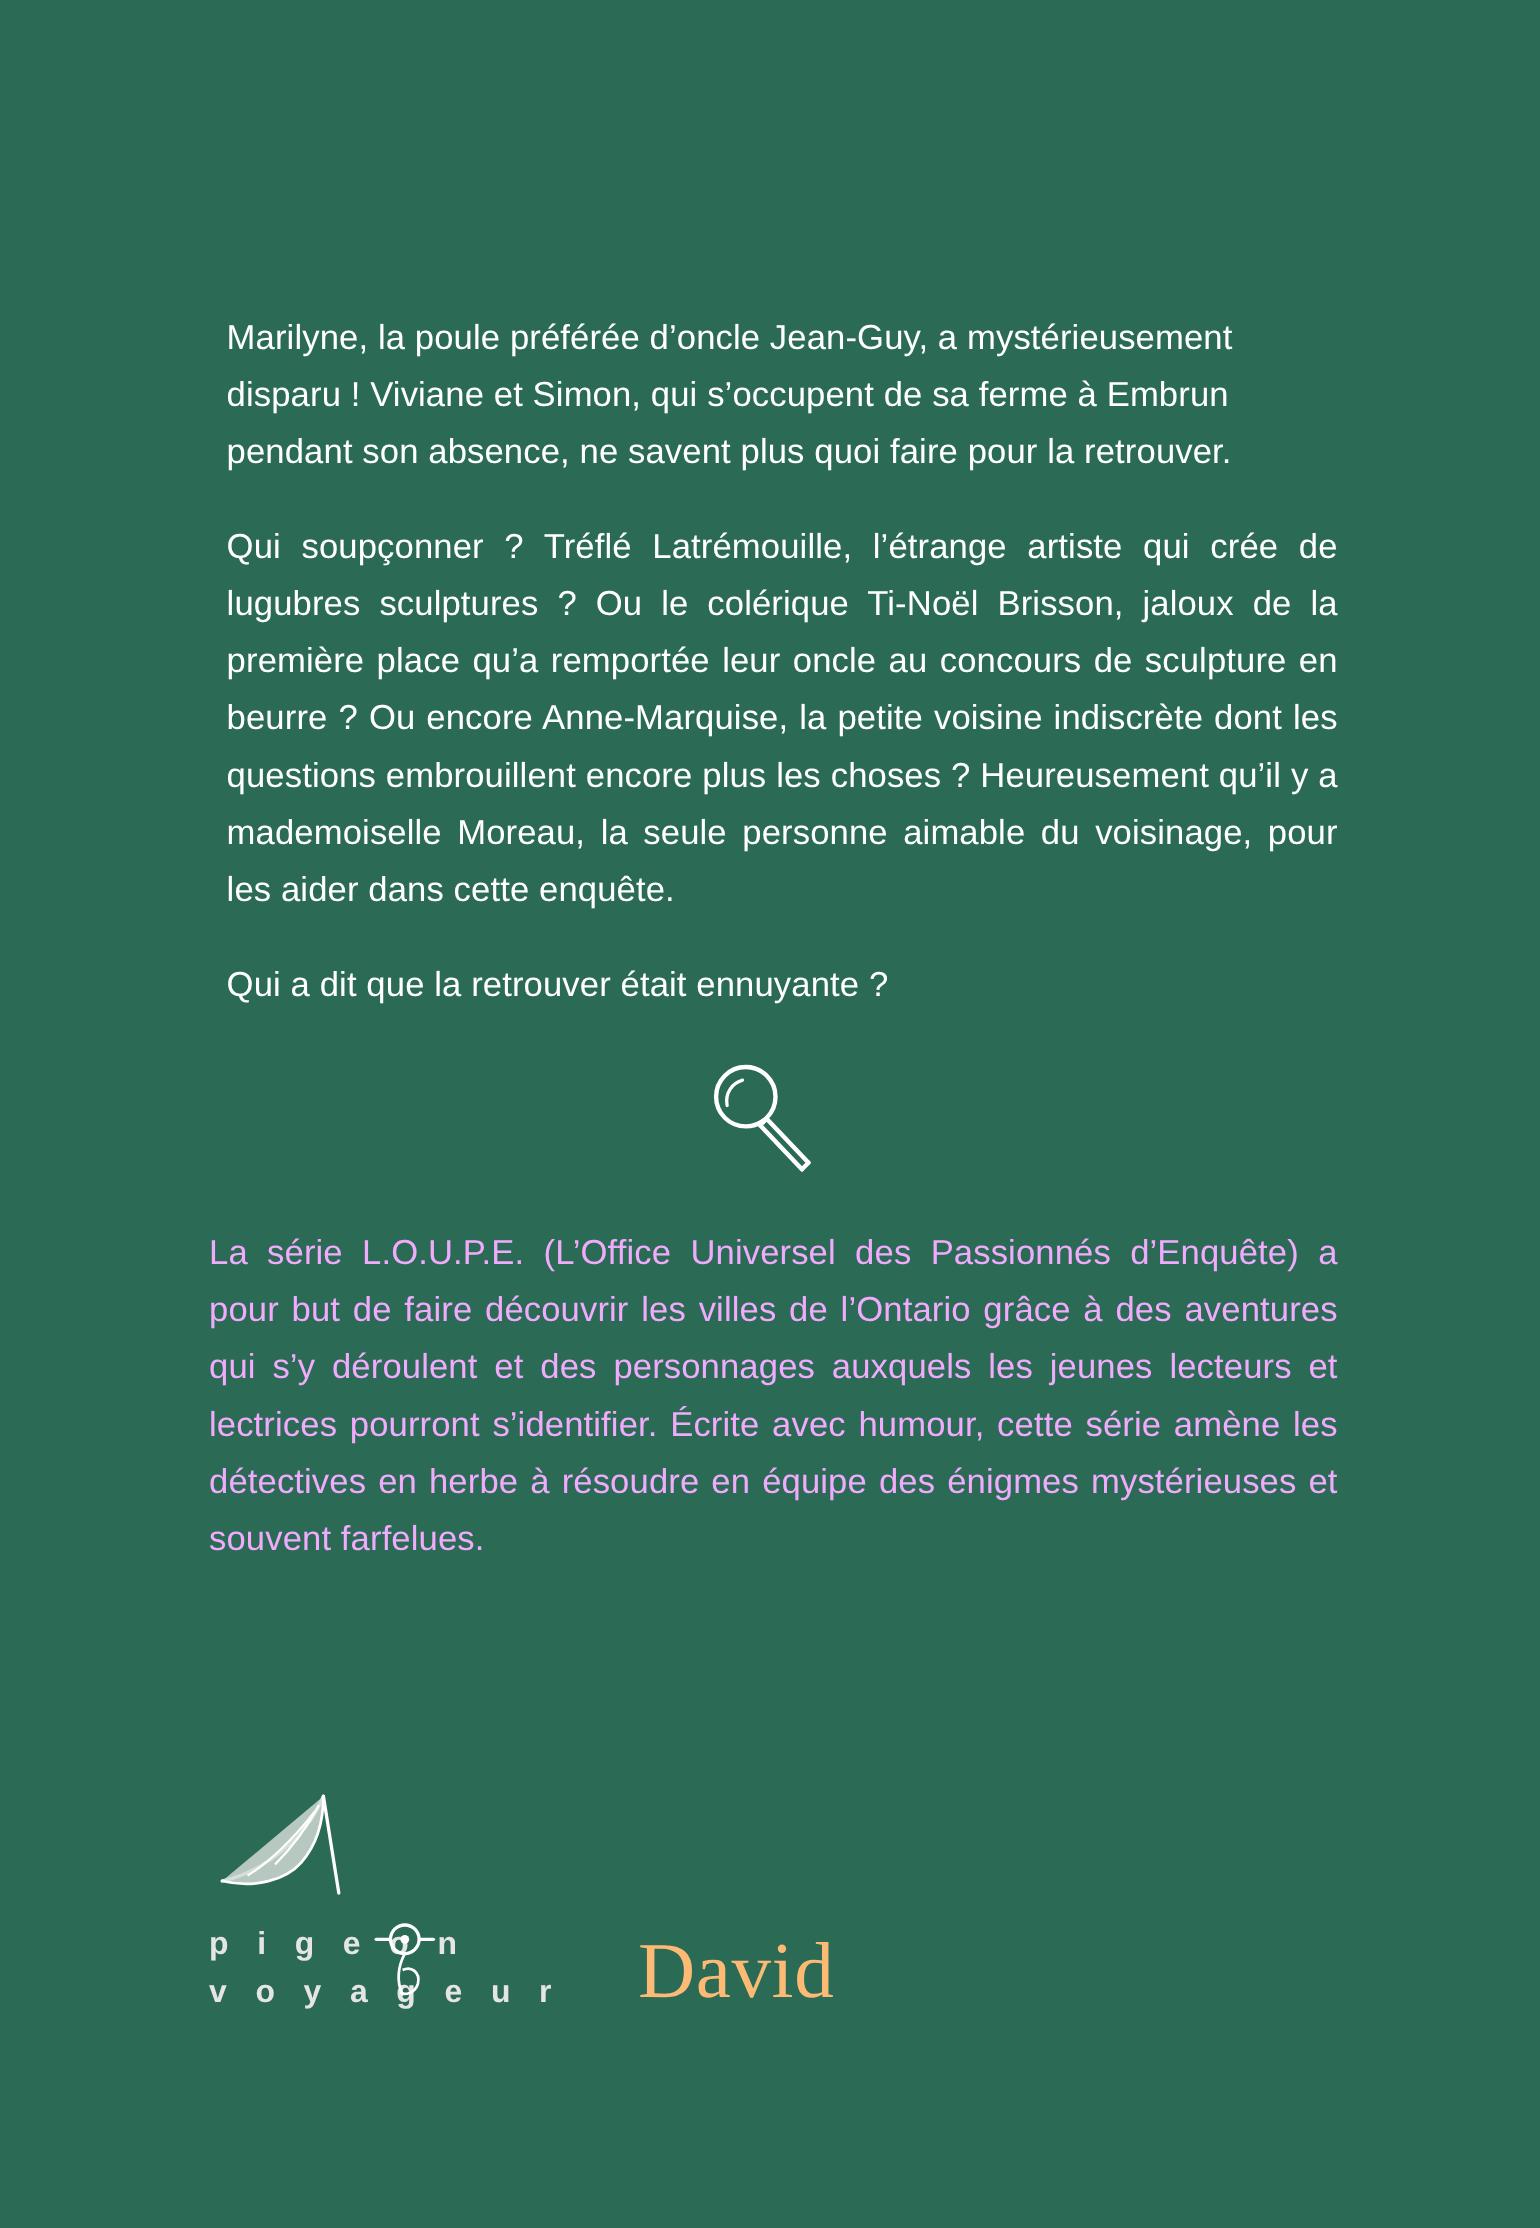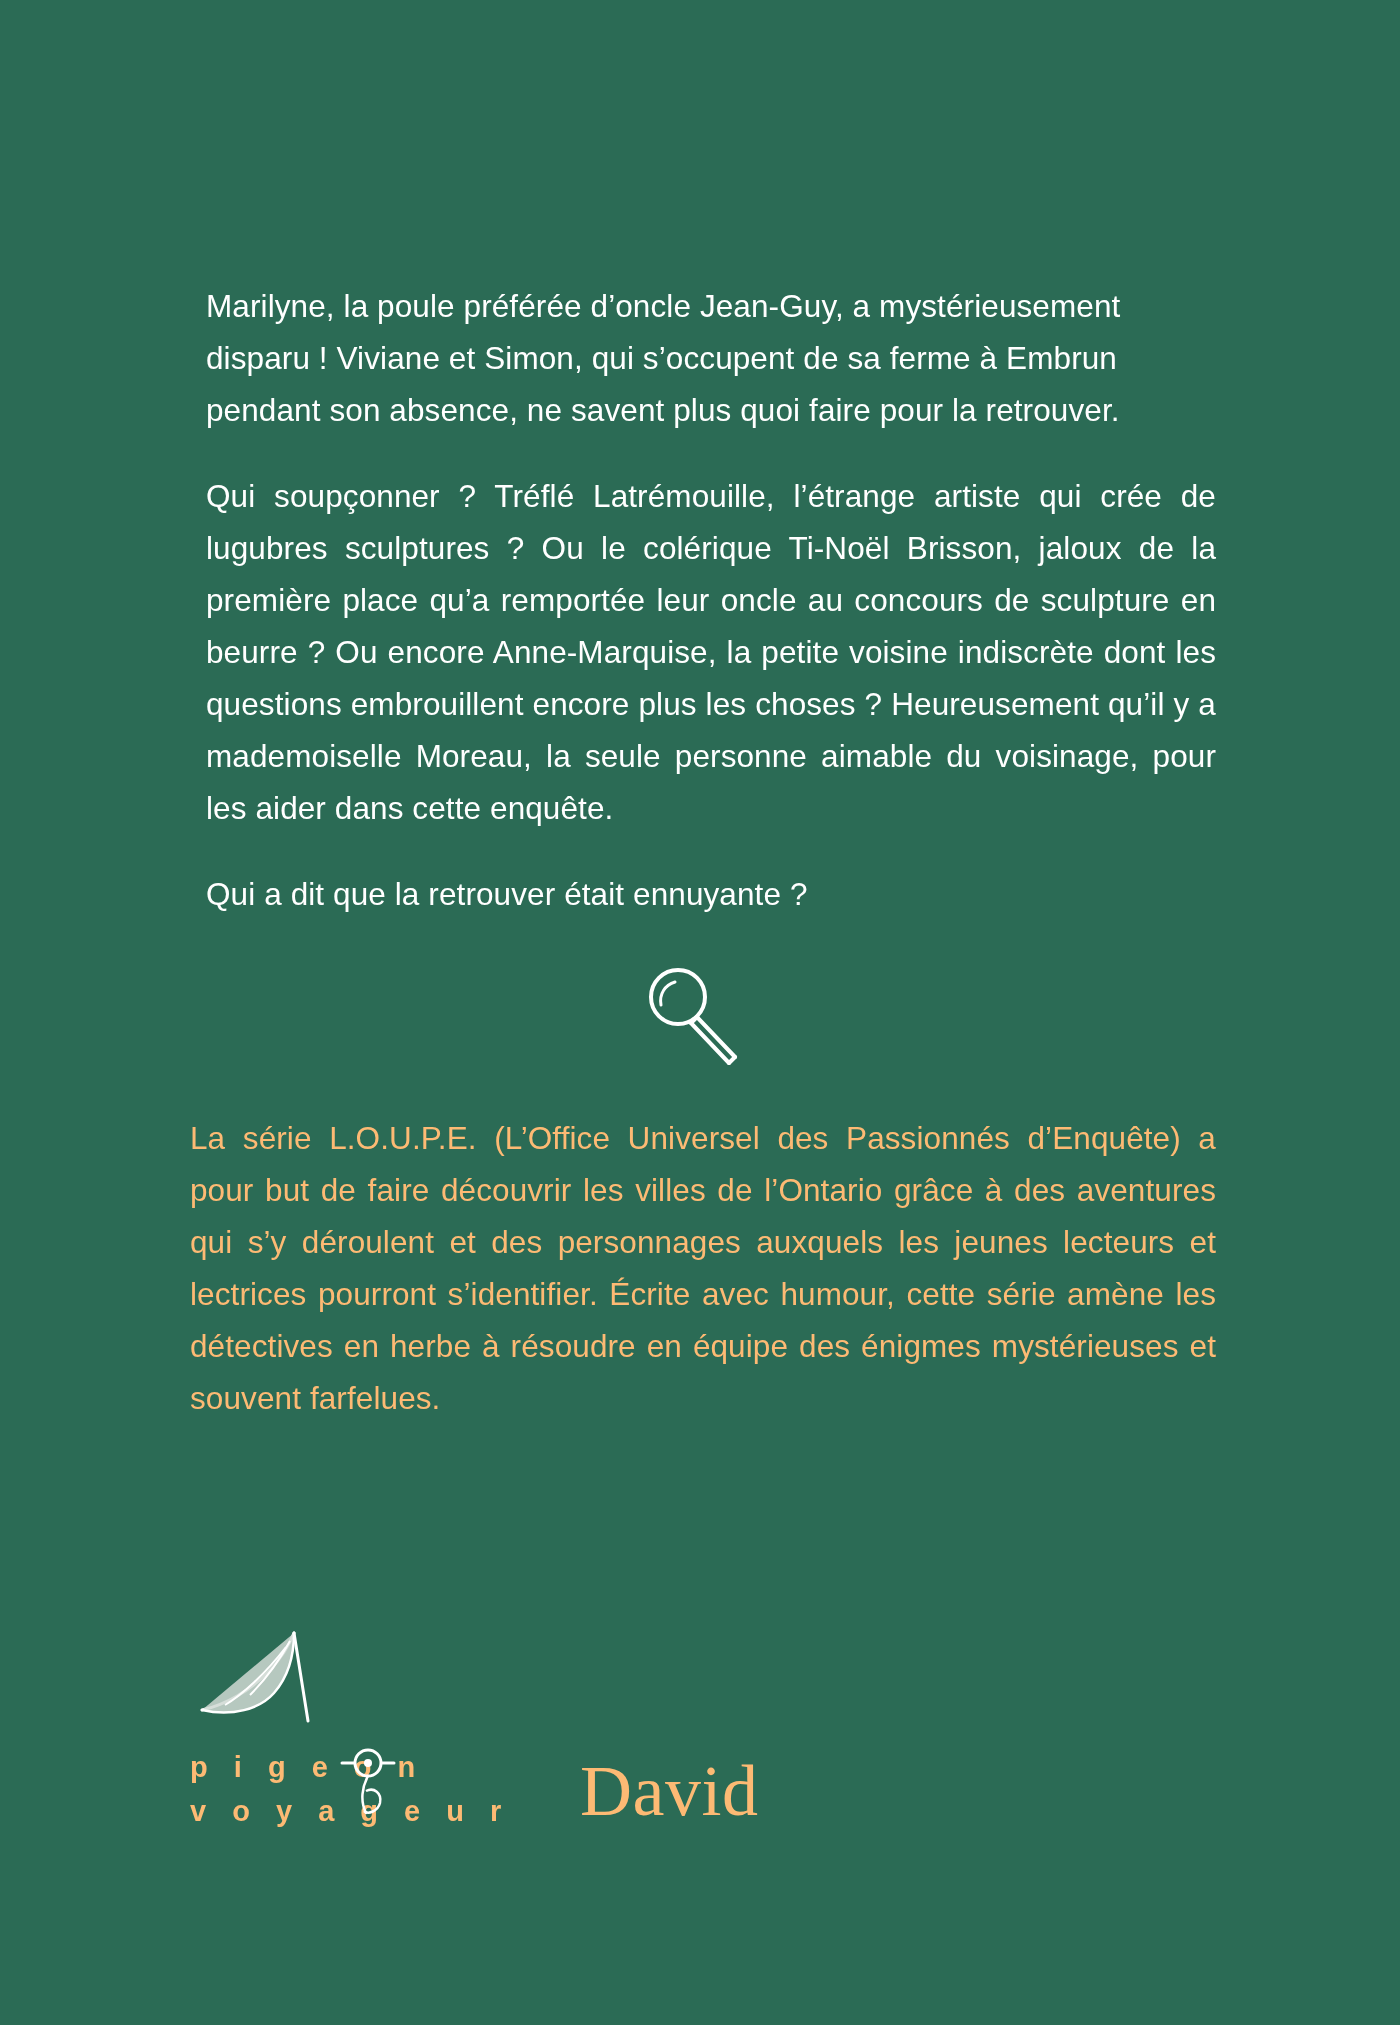--- a/index.html
+++ b/index.html
@@ -40,21 +40,21 @@
     text-align: left;
   }
   .divider-icon {
     margin: 44px 0 38px 0;
     display: flex;
     justify-content: center;
     align-items: center;
     height: 110px;
   }
   .series-note {
-    color: #fdba74;
+    color: #f0abfc;
     font-size: 31.5px;
     line-height: 52px;
     margin: 0;
     text-align: justify;
     text-justify: inter-word;
     letter-spacing: 0.1px;
   }
   .footer {
     position: absolute;
     left: 190px;
@@ -69,21 +69,21 @@
     width: 160px;
     height: 110px;
   }
   .logo-pigeon {
     position: absolute;
     left: 0px;
     top: 120px;
     width: 270px;
   }
   .logo-pigeon .line {
-    color: #fdba74;
+    color: #e5e5e5;
     font-weight: bold;
     font-size: 29px;
     letter-spacing: 9px;
     line-height: 44px;
     white-space: nowrap;
   }
   .logo-david {
     position: absolute;
     left: 390px;
     top: 128px;

